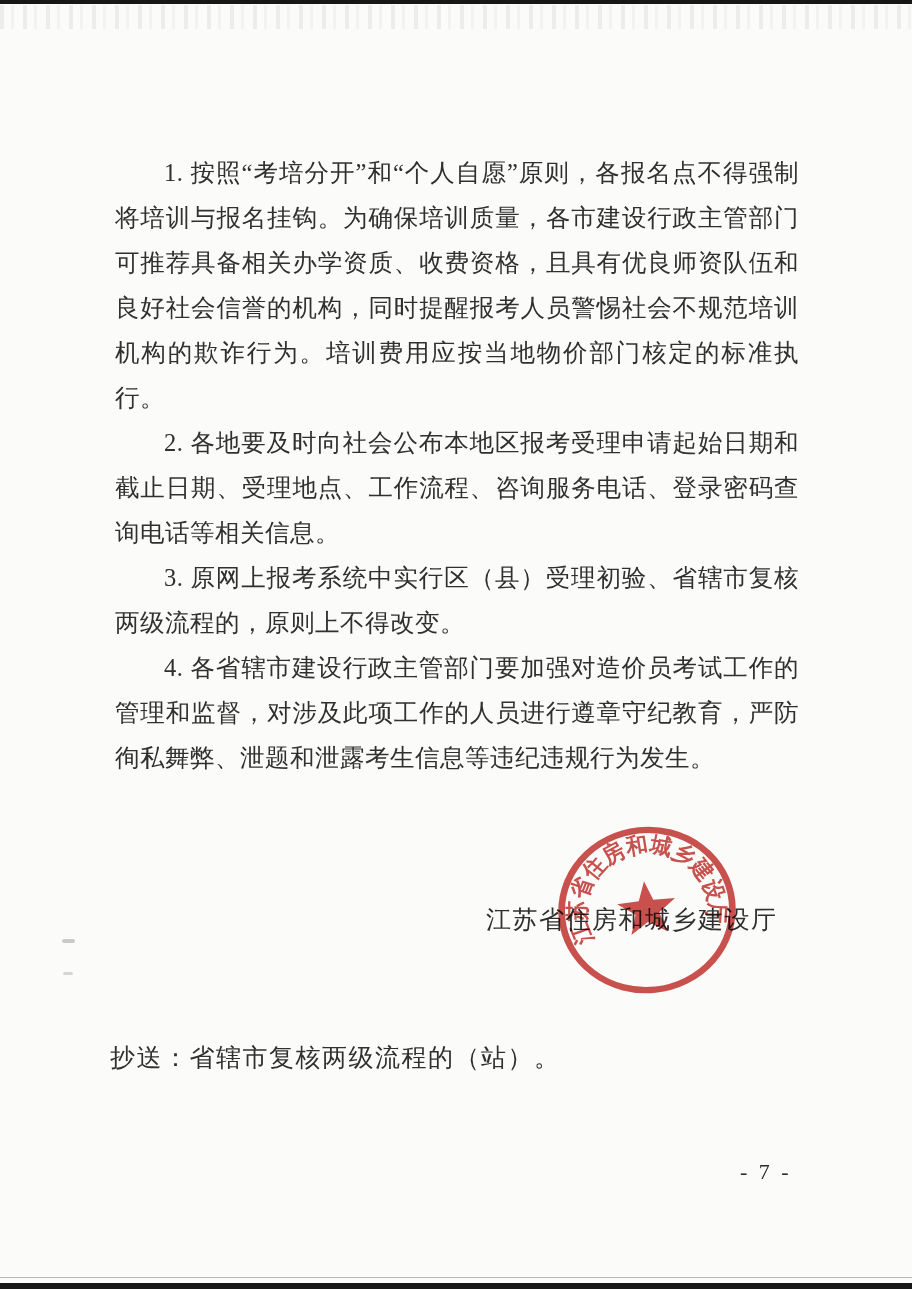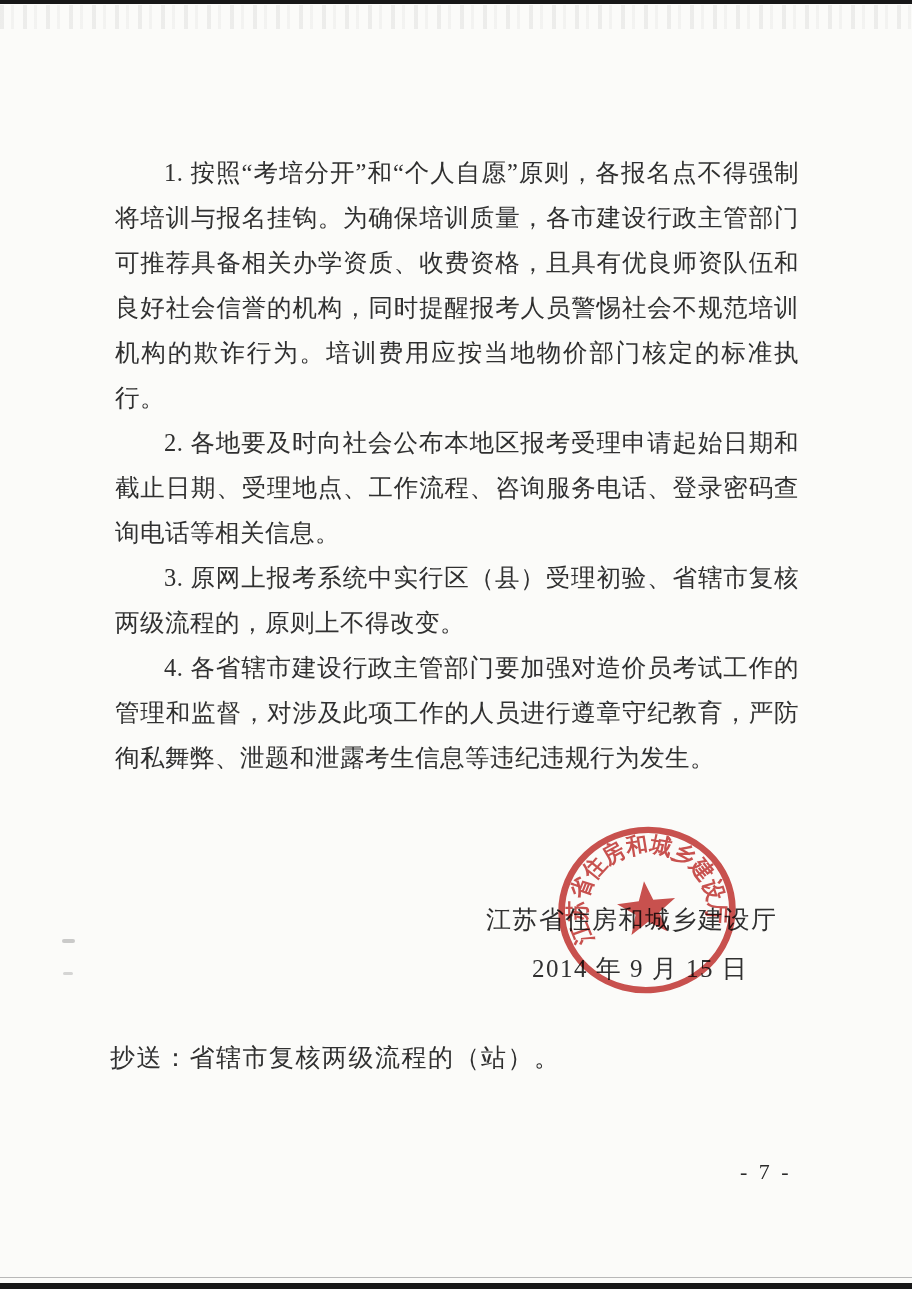--- a/index.html
+++ b/index.html
@@ -77,21 +77,20 @@
   <div class="scan-noise"></div>
 
   <main class="doc-body">
     <p>1. 按照“考培分开”和“个人自愿”原则，各报名点不得强制将培训与报名挂钩。为确保培训质量，各市建设行政主管部门可推荐具备相关办学资质、收费资格，且具有优良师资队伍和良好社会信誉的机构，同时提醒报考人员警惕社会不规范培训机构的欺诈行为。培训费用应按当地物价部门核定的标准执行。</p>
     <p>2. 各地要及时向社会公布本地区报考受理申请起始日期和截止日期、受理地点、工作流程、咨询服务电话、登录密码查询电话等相关信息。</p>
     <p>3. 原网上报考系统中实行区（县）受理初验、省辖市复核两级流程的，原则上不得改变。</p>
     <p>4. 各省辖市建设行政主管部门要加强对造价员考试工作的管理和监督，对涉及此项工作的人员进行遵章守纪教育，严防徇私舞弊、泄题和泄露考生信息等违纪违规行为发生。</p>
   </main>
 
   <div class="signature-org">江苏省住房和城乡建设厅</div>
-  <div class="signature-date">2014 年 9 月 15 日</div>
 
   <div class="seal">
     <svg viewBox="0 0 200 200" preserveAspectRatio="none">
       <circle cx="100" cy="100" r="89" fill="none" stroke-width="7" stroke="#c43a38"></circle>
       <polygon points="100,68 92.4,89.5 69.6,90.1 87.6,104 81.2,125.9 100,113 118.8,125.9 112.4,104 130.4,90.1 107.6,89.5" fill="#c43a38"></polygon>
       <path id="sealArc" d="M 42 127 A 64 64 0 1 1 158 127" fill="none"></path>
       <text class="seal-arc-text" font-size="25" fill="#c43a38">
         <textPath href="#sealArc" startOffset="0" textLength="250" lengthAdjust="spacingAndGlyphs">江苏省住房和城乡建设厅</textPath>
       </text>
     </svg>

